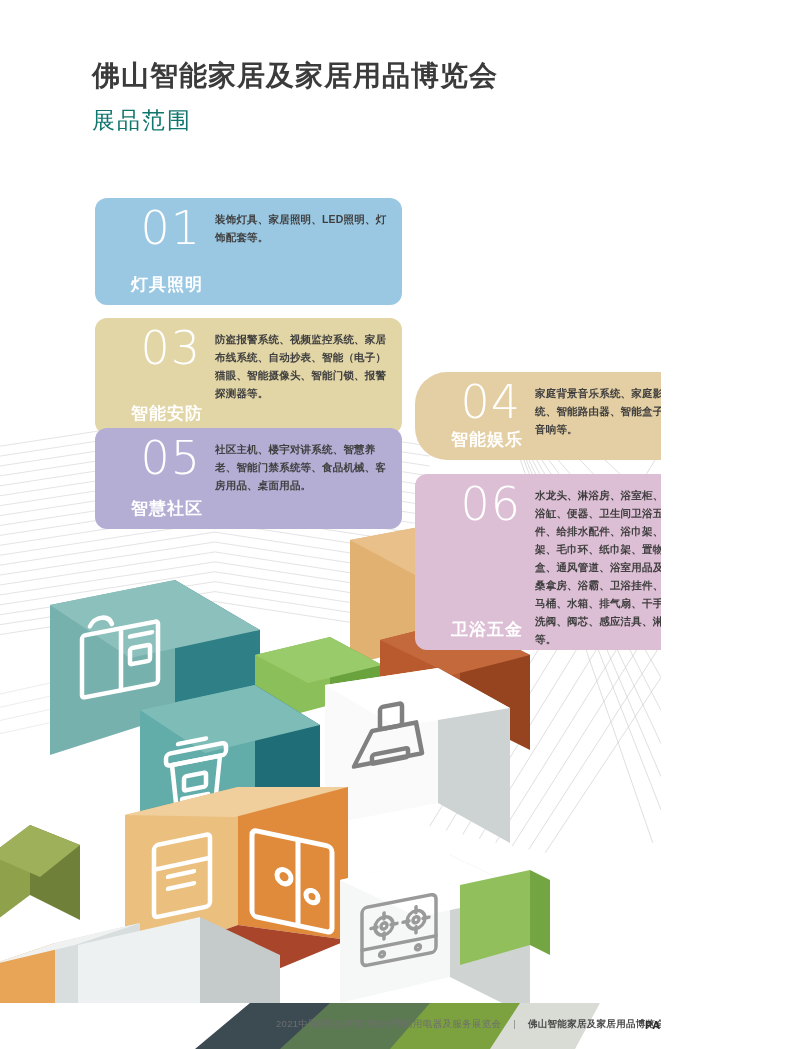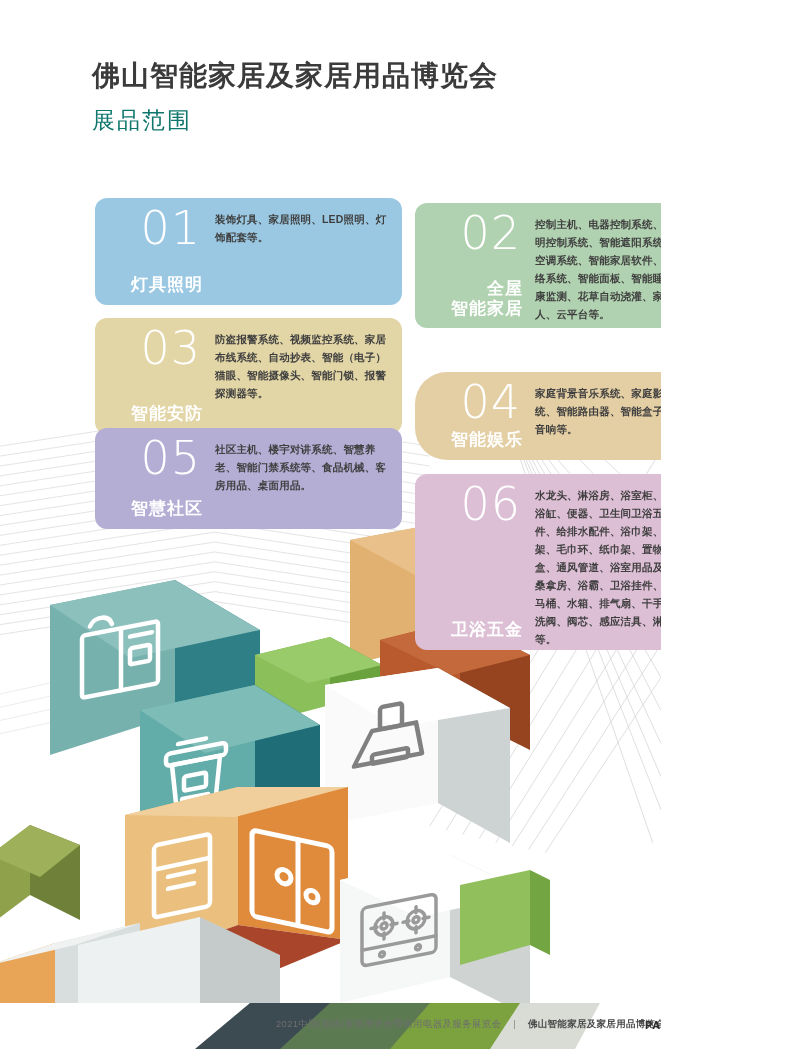--- a/index.html
+++ b/index.html
@@ -387,28 +387,20 @@
   <div class="cards">
 
     <div class="card" id="card-01" style="background: rgb(154, 200, 227);">
       <div class="card-num-col">
         <div class="card-num">01</div>
         <div class="card-name">灯具照明</div>
       </div>
       <div class="card-desc">装饰灯具、家居照明、LED照明、灯饰配套等。</div>
     </div>
 
-    <div class="card" id="card-02" style="background: rgb(177, 210, 176);">
-      <div class="card-num-col">
-        <div class="card-num">02</div>
-        <div class="card-name">全屋
-智能家居</div>
-      </div>
-      <div class="card-desc">控制主机、电器控制系统、智能照明控制系统、智能遮阳系统、暖通空调系统、智能家居软件、家庭网络系统、智能面板、智能睡眠与健康监测、花草自动浇灌、家庭机器人、云平台等。</div>
-    </div>
 
     <div class="card" id="card-03" style="background: rgb(226, 213, 166);">
       <div class="card-num-col">
         <div class="card-num">03</div>
         <div class="card-name">智能安防</div>
       </div>
       <div class="card-desc">防盗报警系统、视频监控系统、家居布线系统、自动抄表、智能（电子）猫眼、智能摄像头、智能门锁、报警探测器等。</div>
     </div>
 
     <div class="card" id="card-04" style="background: rgb(228, 207, 164); border-radius: 32px;">

